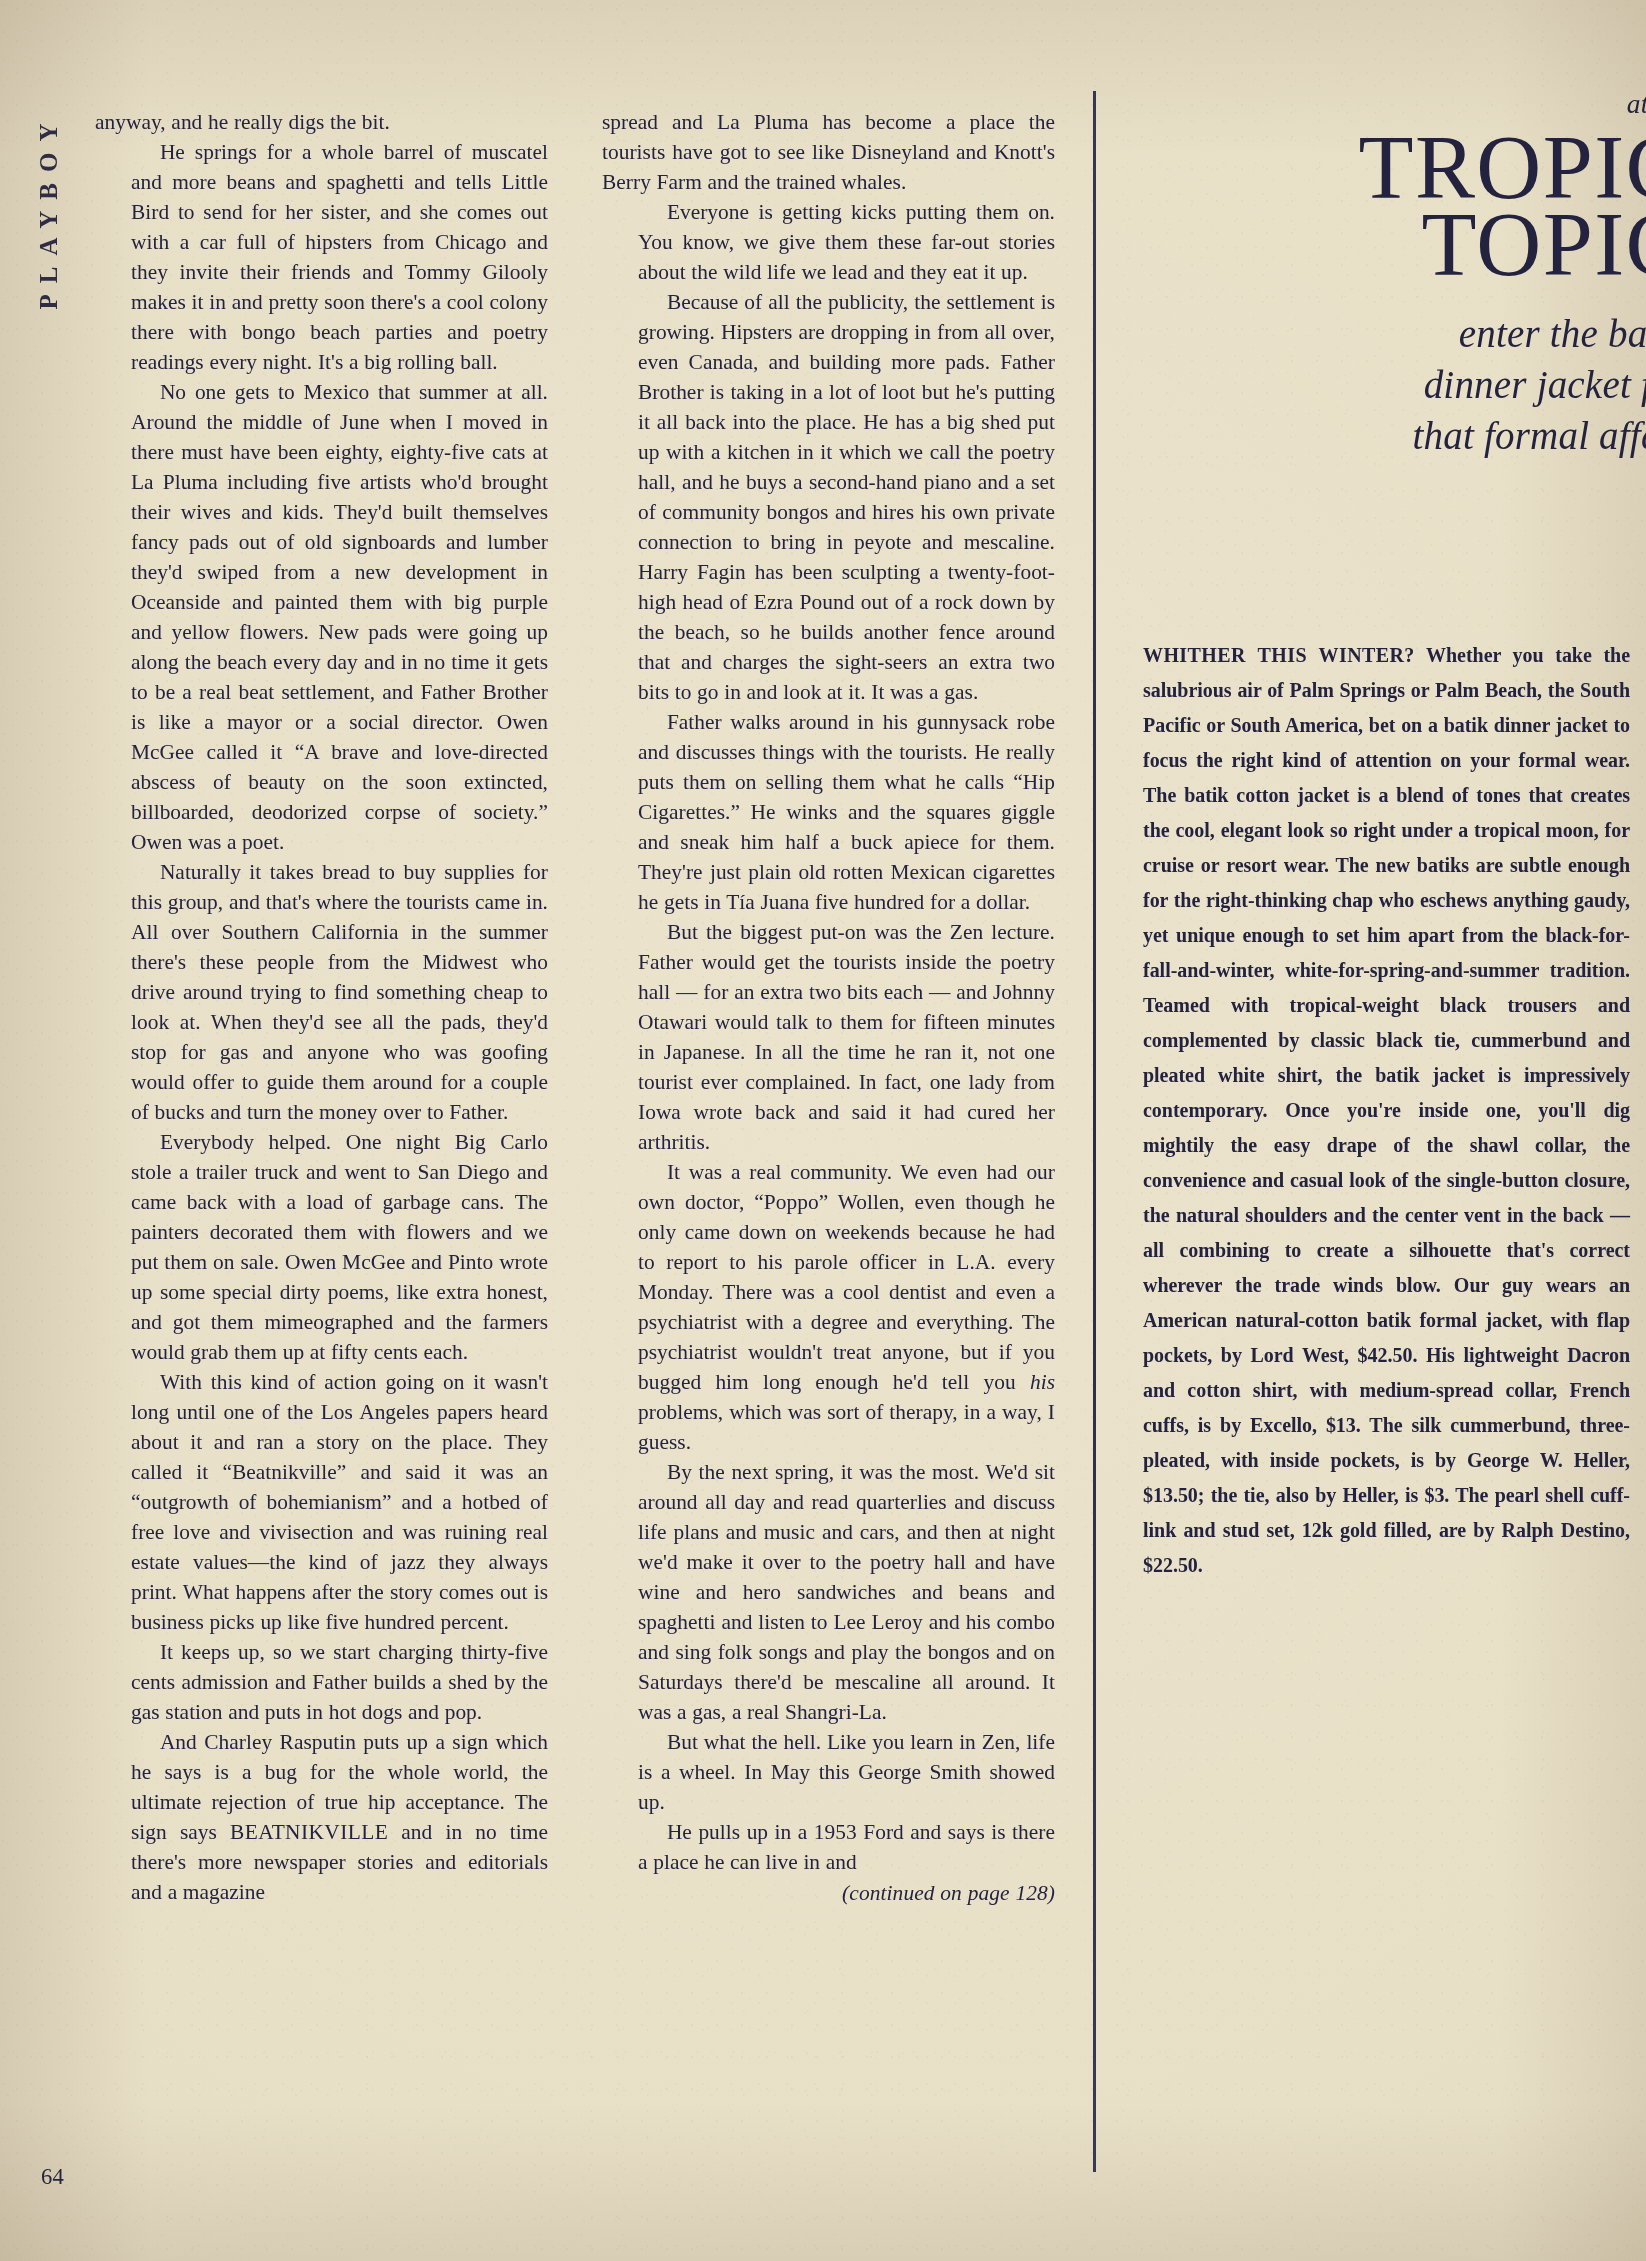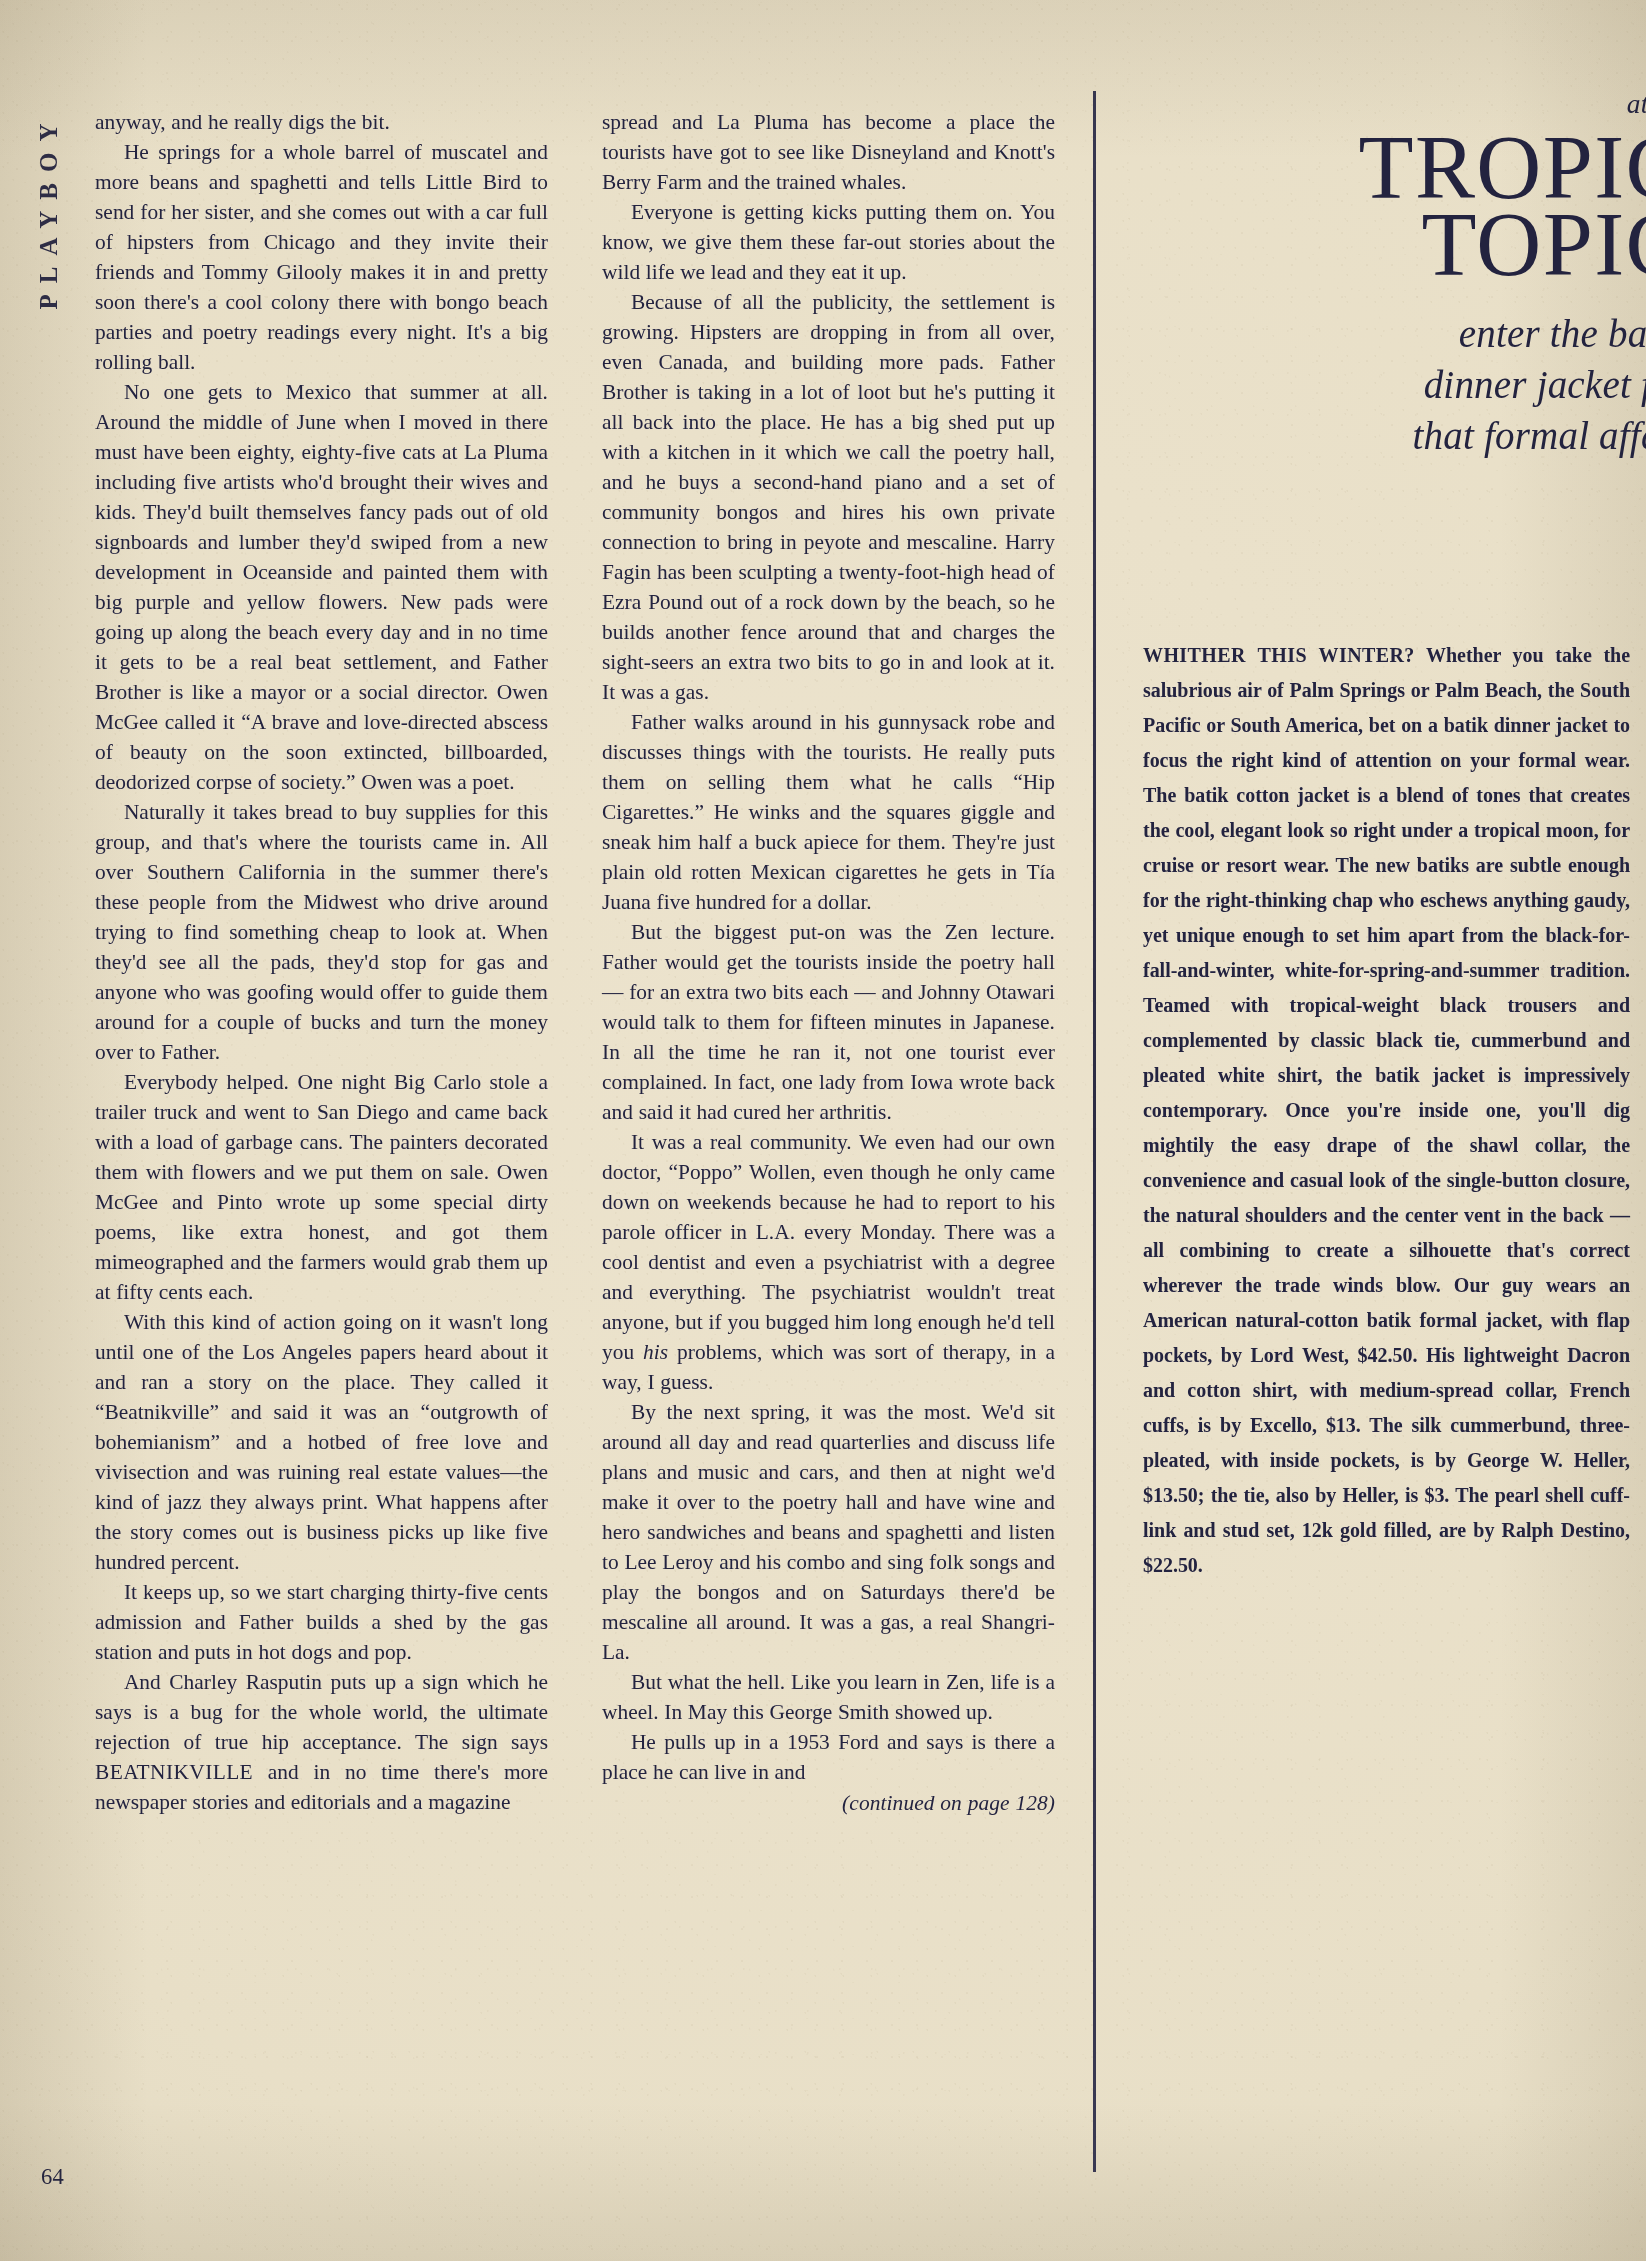--- a/index.html
+++ b/index.html
@@ -101,21 +101,21 @@
     top: 107px;
     color: #232340;
     text-align: justify;
     -webkit-hyphens: none;
     hyphens: none;
     z-index: 2;
   }
   .col p {
     margin: 0;
   }
-  .col p + p { text-indent: 1.35em; }
+  .col p + p { text-indent: 1.35em; margin-left: 36px; }
 
   
   #col-left, #col-mid {
     width: 453px;
     font-size: 21.4px;
     line-height: 30px;
     letter-spacing: 0.03px;
     word-spacing: 0.3px;
   }
   #col-left { left: 95px; }

